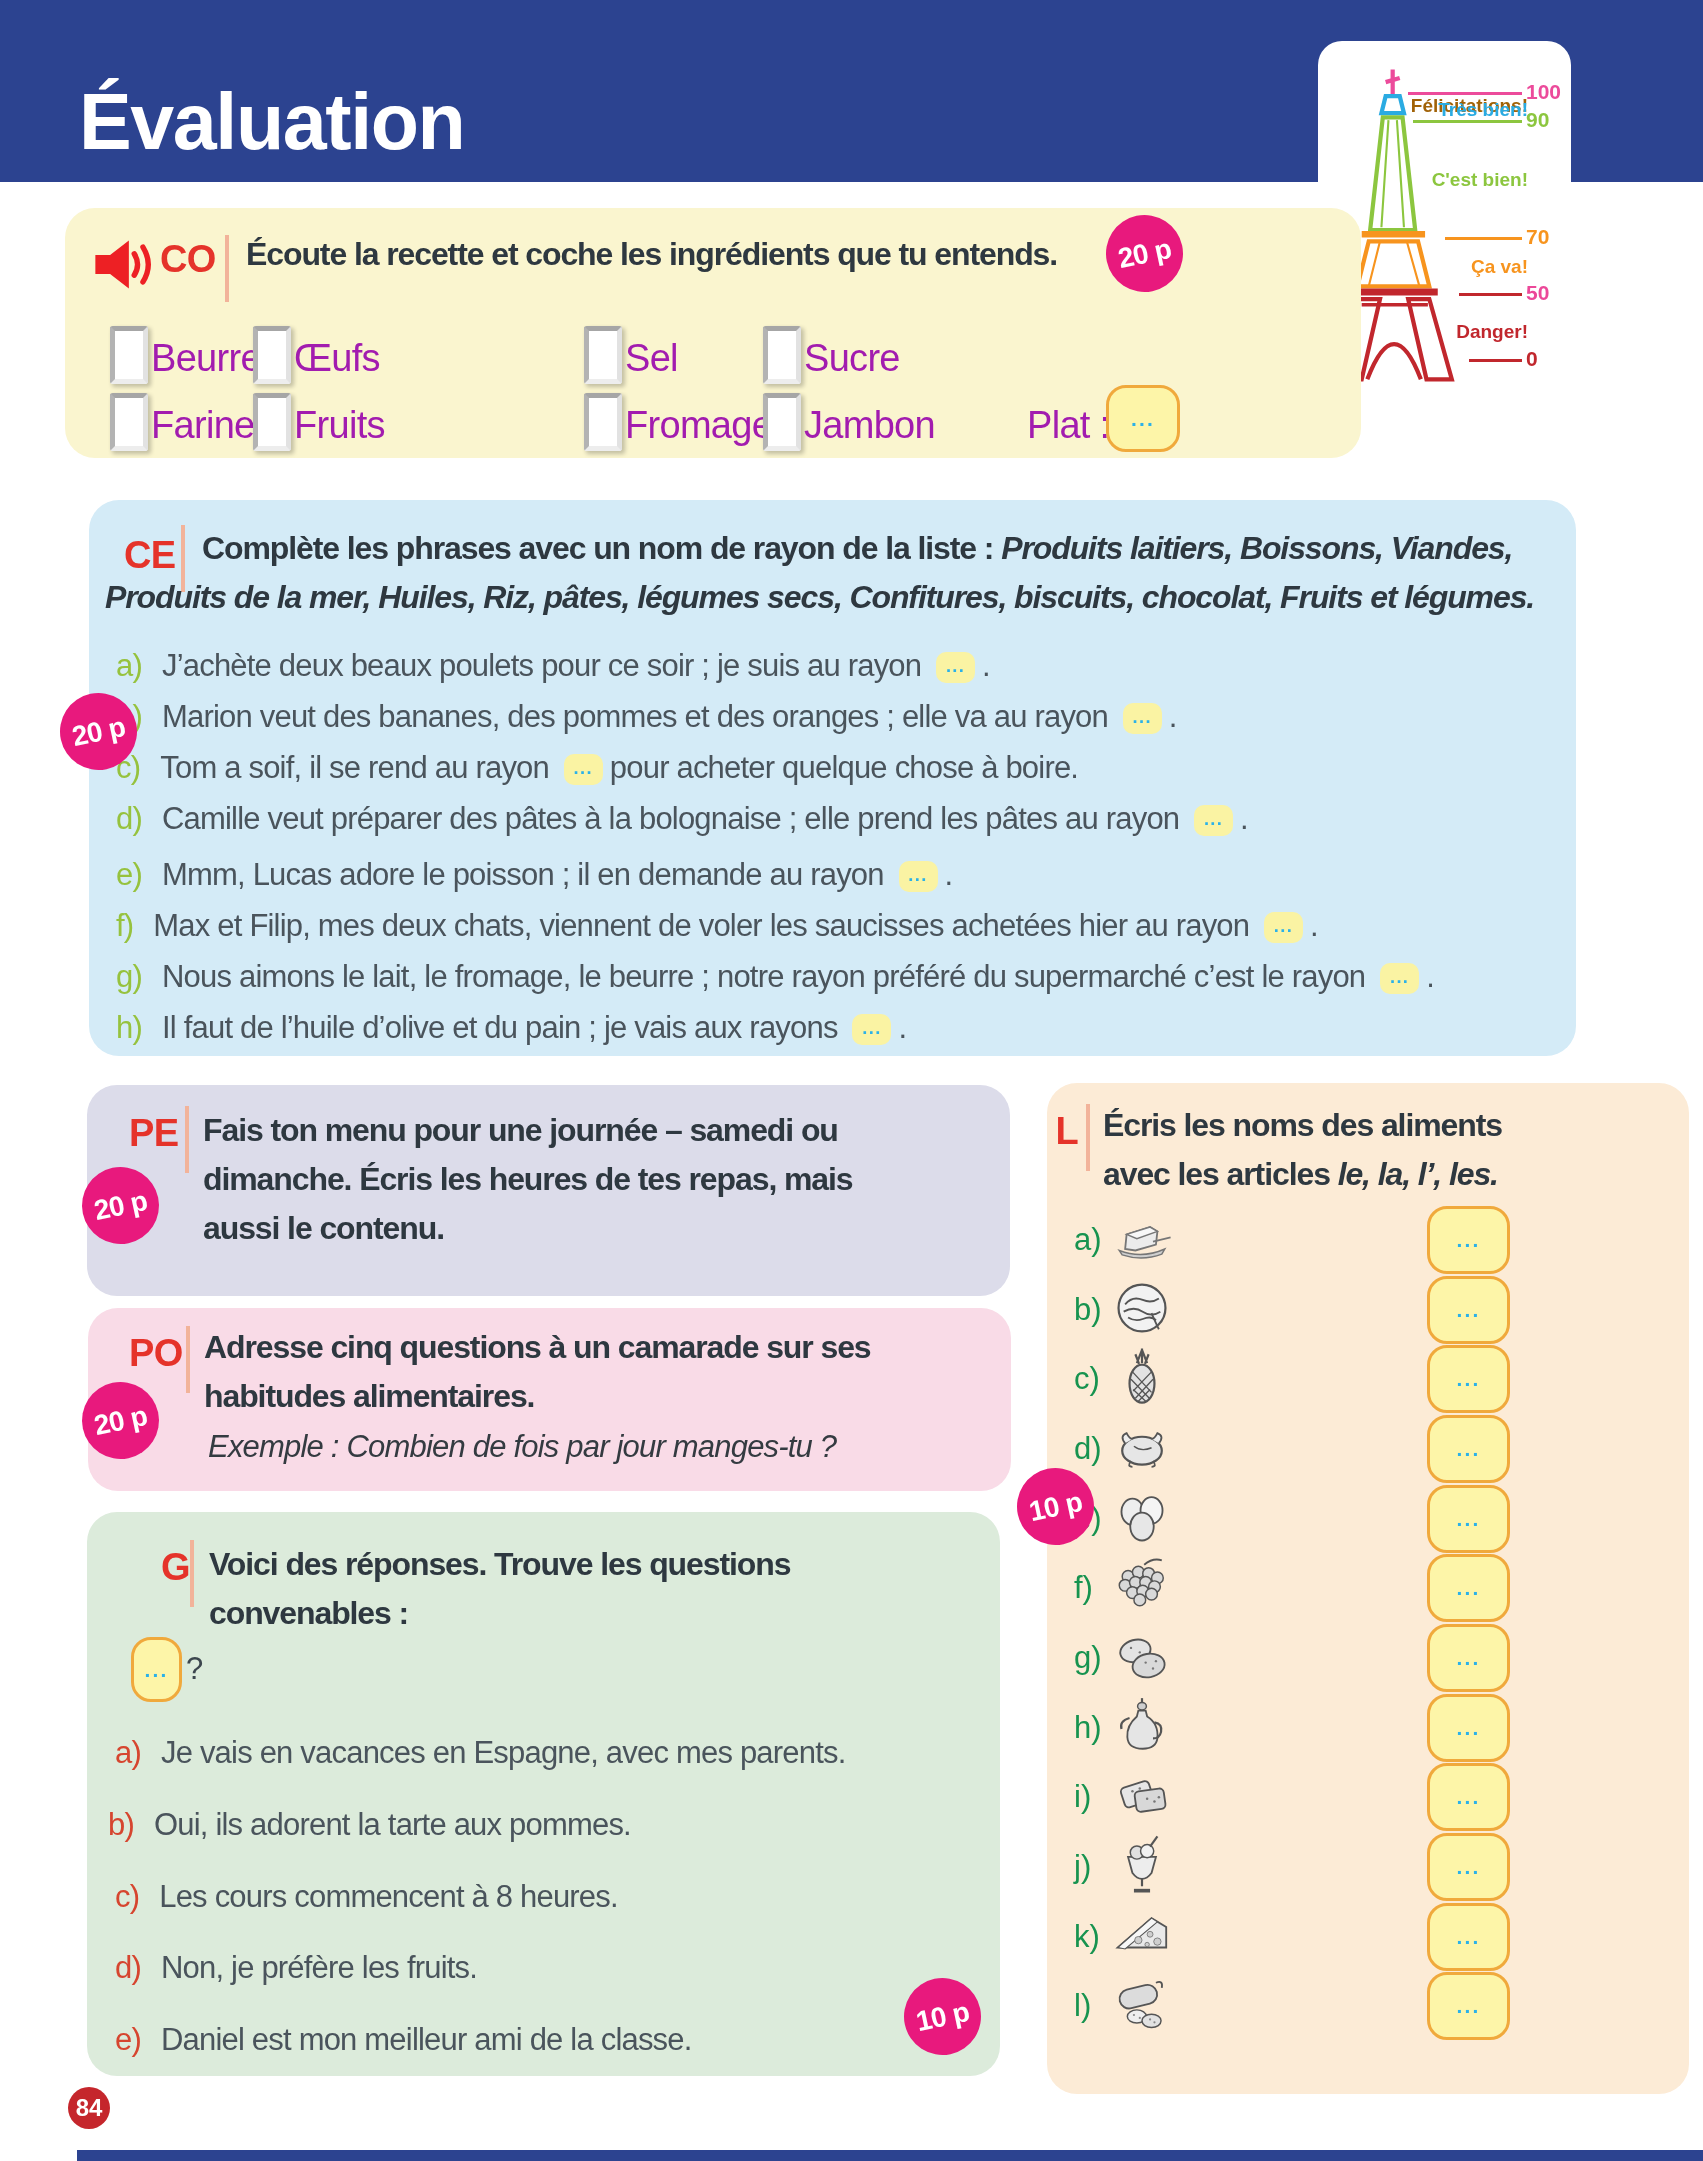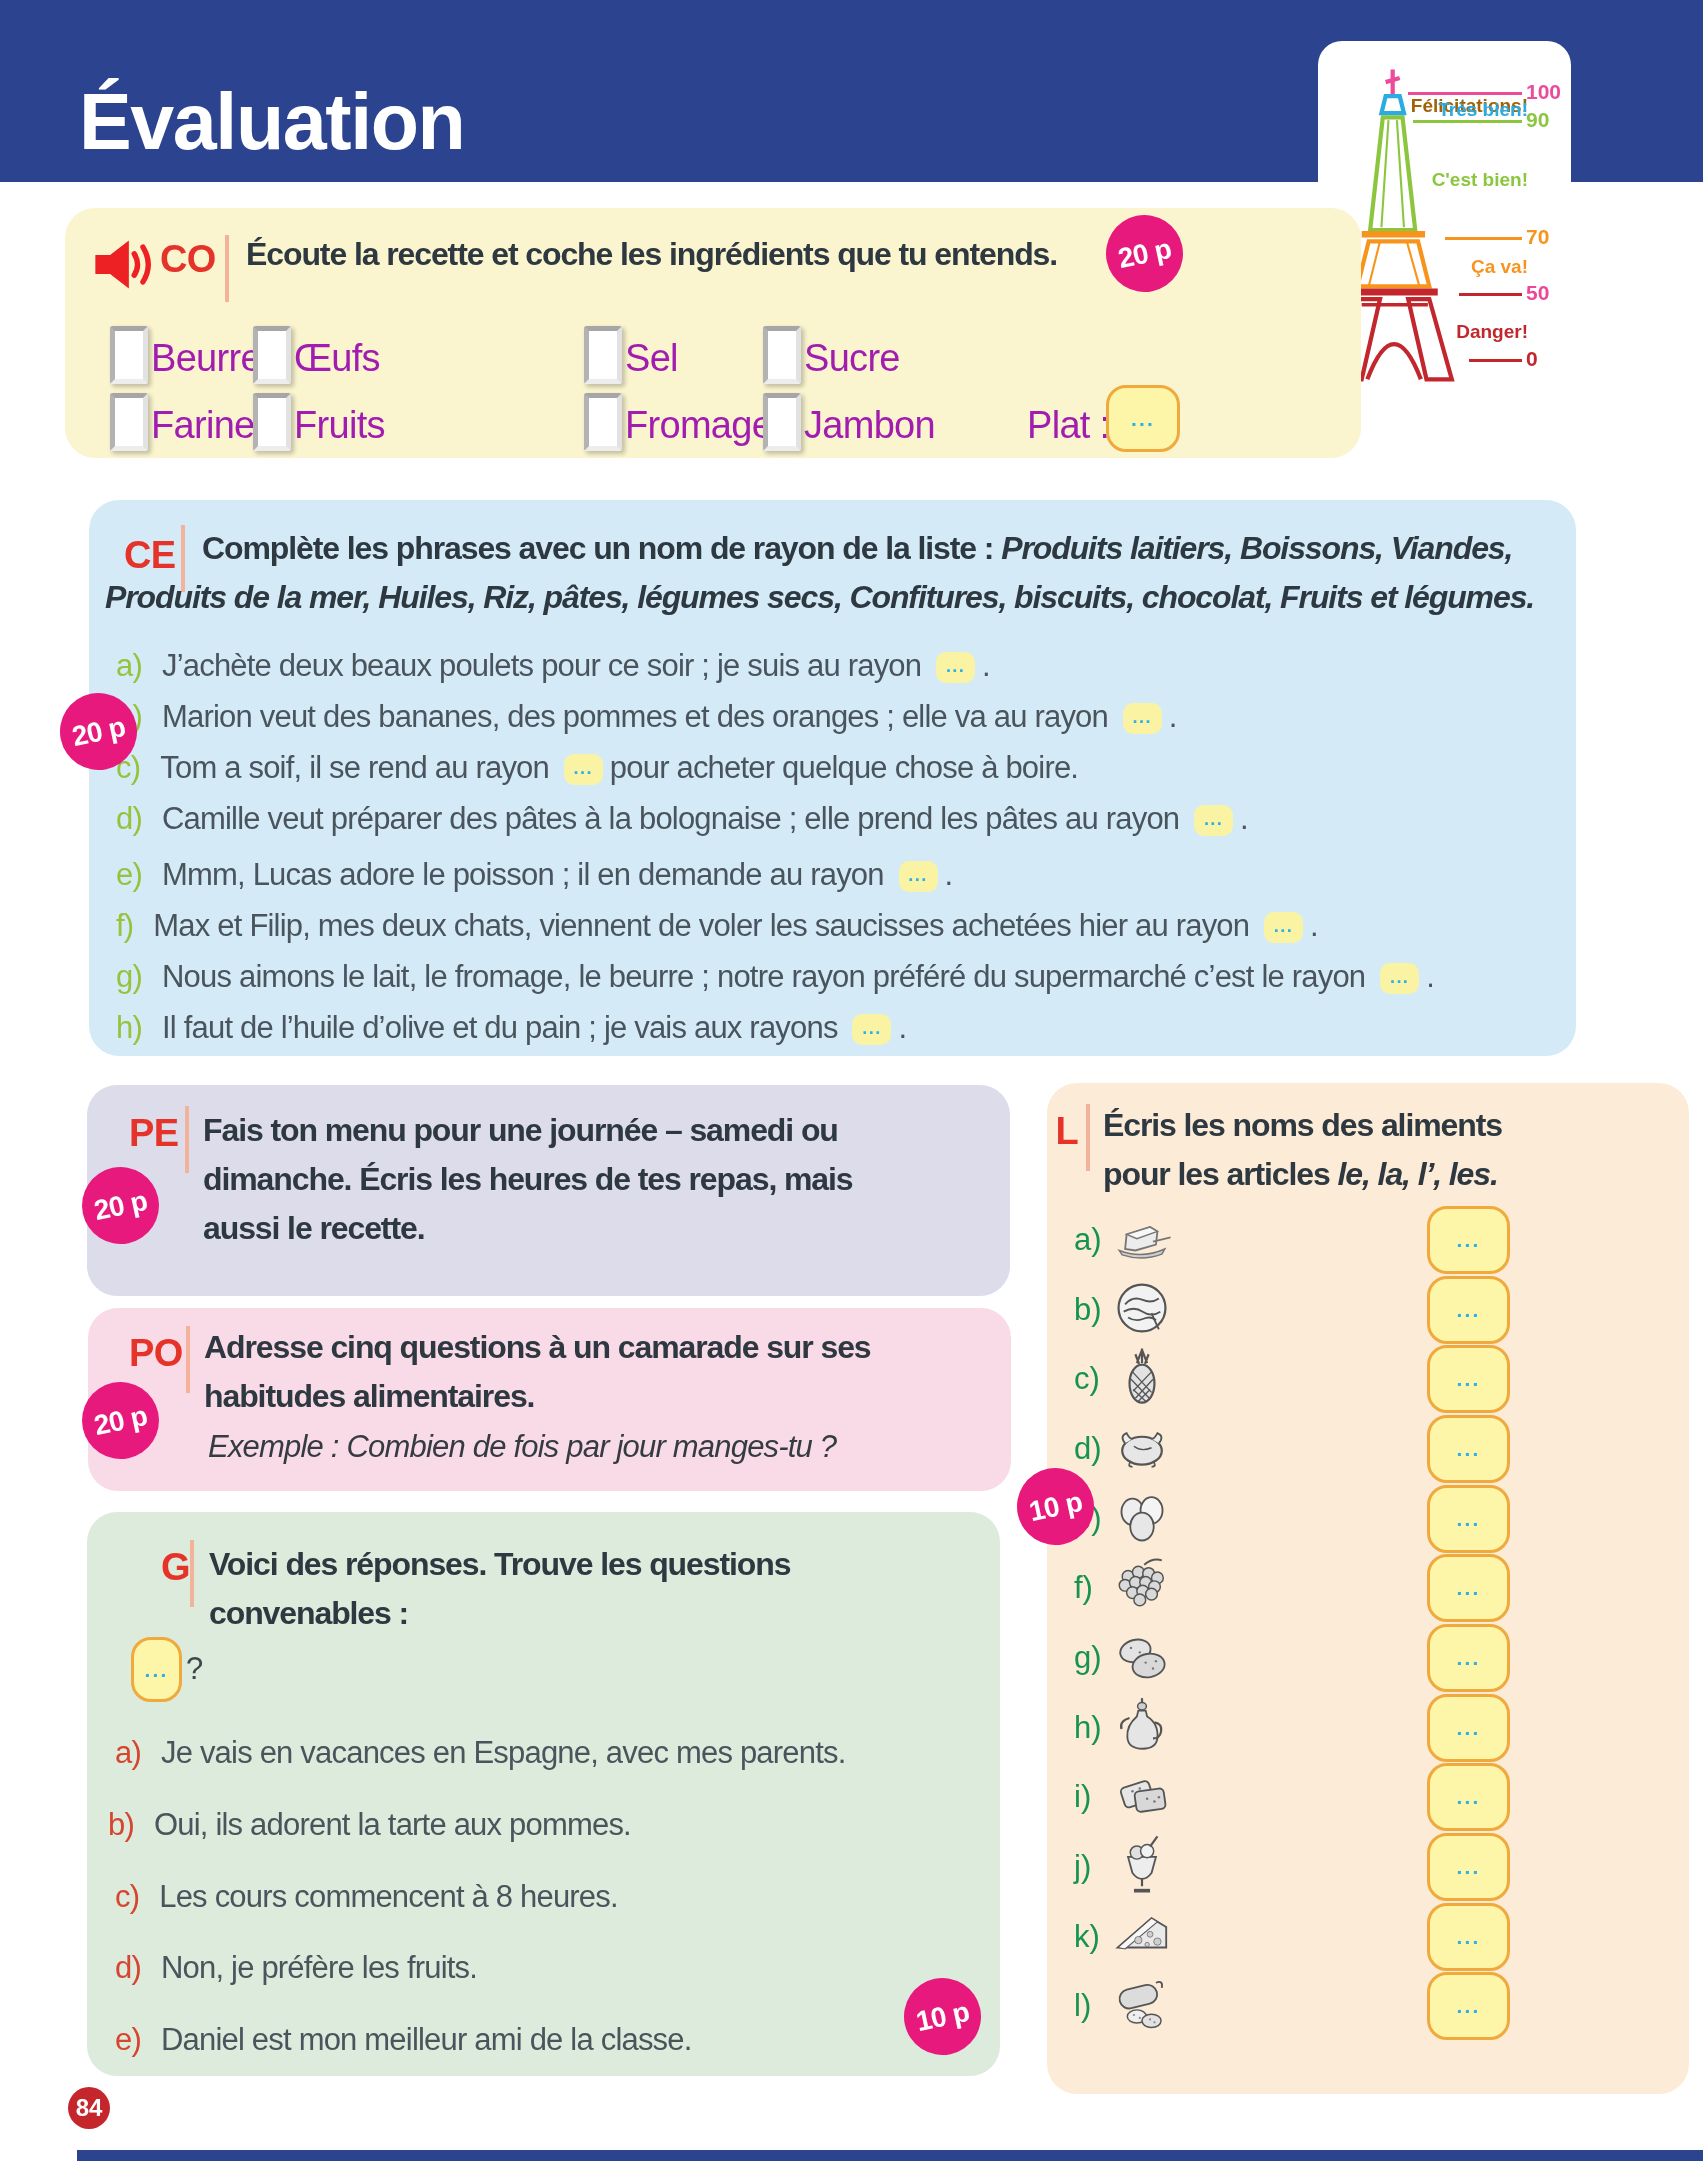--- a/index.html
+++ b/index.html
@@ -173,21 +173,21 @@
       <span class="chip-small">...</span><span>.</span>
     </div>
   </div>
   <div class="badge" style="left:60px;top:693px;">20 p</div>
 
   <div class="box" id="pe-box">
     <div class="code" style="left:42px;top:27px;">PE</div>
     <div class="divider" style="left:98px;top:21px;height:67px;"></div>
     <div class="instr" style="left:116px;top:27px;">Fais ton menu pour une journée – samedi ou</div>
     <div class="instr" style="left:116px;top:76px;">dimanche. Écris les heures de tes repas, mais</div>
-    <div class="instr" style="left:116px;top:125px;">aussi le recette.</div>
+    <div class="instr" style="left:116px;top:125px;">aussi le contenu.</div>
   </div>
   <div class="badge" style="left:82px;top:1167px;">20 p</div>
 
   <div class="box" id="po-box">
     <div class="code" style="left:41px;top:24px;">PO</div>
     <div class="divider" style="left:98px;top:18.3px;height:67px;"></div>
     <div class="instr" style="left:116px;top:21px;">Adresse cinq questions à un camarade sur ses</div>
     <div class="instr" style="left:116px;top:70px;">habitudes alimentaires.</div>
     <div class="body-line it" style="left:120px;top:121px;color:#343b41;">Exemple : Combien de fois par jour manges-tu ?</div>
   </div>
@@ -217,21 +217,21 @@
       <span class="letter red-letter">e)</span><span>Daniel est mon meilleur ami de la classe.</span>
     </div>
   </div>
   <div class="badge" style="left:904px;top:1978px;">10 p</div>
 
   <div class="box" id="l-box">
     <div class="code" style="left:8.4px;top:27px;">L</div>
     <div class="divider" style="left:39px;top:21px;height:67px;"></div>
     <div class="instr" style="left:56px;top:24px;">Écris les noms des aliments</div>
     <div class="instr" style="left:56px;top:73px;">
-      <span>pour les articles </span><span class="it">le, la, l’, les.</span>
+      <span>avec les articles </span><span class="it">le, la, l’, les.</span>
     </div>
   </div>
 
   <div class="l-row" style="top:1205px;">
     <span class="l-letter dgreen-letter">a)</span>
     <svg class="l-icon" viewBox="0 0 90 90">
       <path d="M14 62 Q45 74 76 60 L72 67 Q45 77 18 68 Z" fill="#cfcfcf" stroke="#777" stroke-width="2"></path>
       <path d="M22 60 L24 40 L56 30 L66 36 L64 54 L36 62 Z" fill="#ececec" stroke="#777" stroke-width="2.5"></path>
       <path d="M24 40 L56 30 L66 36 L38 46 Z" fill="#f7f7f7" stroke="#777" stroke-width="2"></path>
       <path d="M60 50 L84 44" stroke="#777" stroke-width="2.5"></path>

